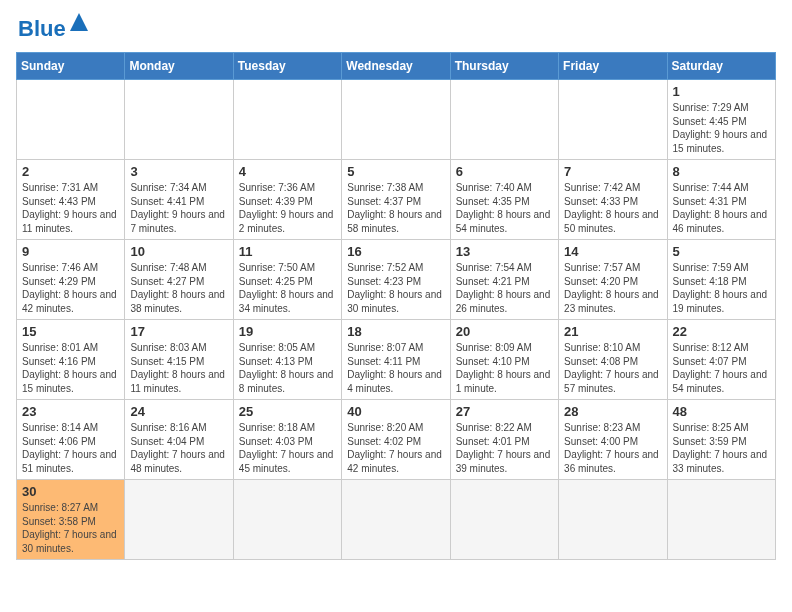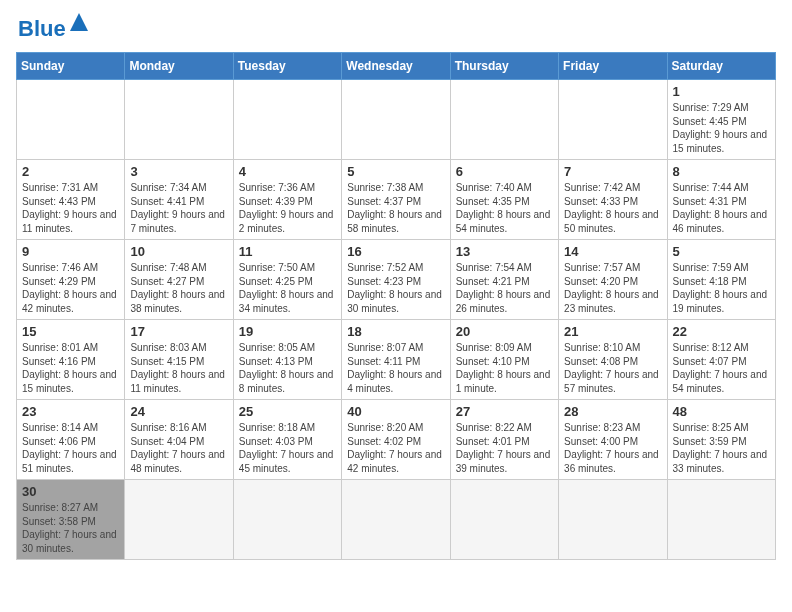--- a/index.html
+++ b/index.html
@@ -84,21 +84,21 @@
       color: #444;
       line-height: 1.35;
     }
     .empty-cell {
       background: #f5f5f5;
     }
     .last-row td {
       background: #f5f5f5;
     }
     .last-row td.has-day {
-      background: #a3a3a3;
+      background: #fdba74;
     }
   </style>
 </head>
 <body>
 
 <div class="header-area">
   <div class="logo">
     <div class="logo-text">
       <div style="display:flex; flex-direction:column; align-items:flex-start; margin-left:2px;">
         <div style="display:flex; align-items:center;">

